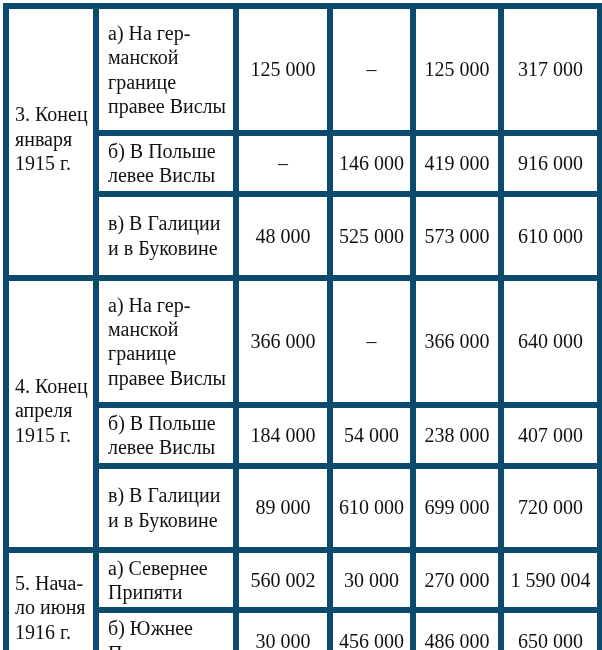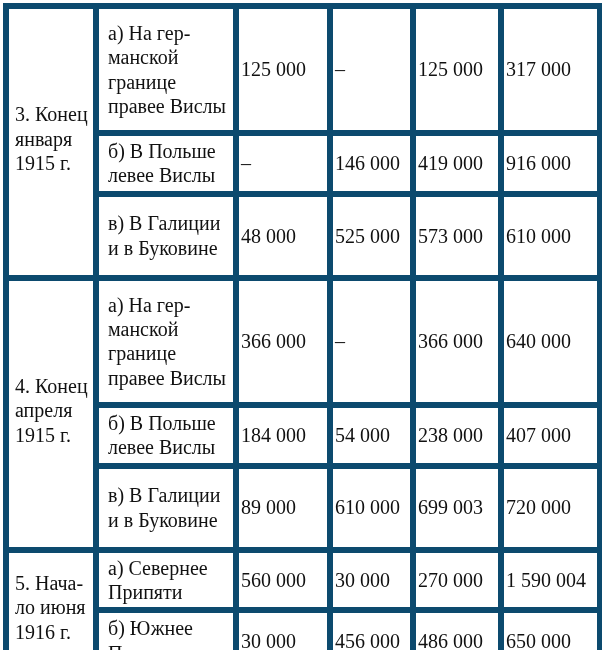--- a/index.html
+++ b/index.html
@@ -34,21 +34,21 @@
   td.period-cell {
     padding: 2px 4px 8px 6px;
     text-align: left;
   }
   td.region-cell {
     padding: 3px 6px 3px 9px;
     text-align: left;
   }
   td.value-cell {
     padding: 2px 2px;
-    text-align: left;
+    text-align: center;
     white-space: nowrap;
   }
   tr.r-tall  { height: 127px; }
   tr.r-mid   { height: 84px; }
   tr.r-short { height: 57px; }
 </style>
 </head>
 <body>
 
 <div class="page">
@@ -97,28 +97,28 @@
         <td class="region-cell">б) В Польше левее Вислы</td>
         <td class="value-cell">184 000</td>
         <td class="value-cell">54 000</td>
         <td class="value-cell">238 000</td>
         <td class="value-cell">407 000</td>
       </tr>
       <tr class="r-mid">
         <td class="region-cell">в) В Гали­ции и в Бу­ковине</td>
         <td class="value-cell">89 000</td>
         <td class="value-cell">610 000</td>
-        <td class="value-cell">699 003</td>
+        <td class="value-cell">699 000</td>
         <td class="value-cell">720 000</td>
       </tr>
 
       <tr class="r-short">
         <td class="period-cell" rowspan="2">5. Нача­ло июня 1916 г.</td>
         <td class="region-cell">а) Севернее Припяти</td>
-        <td class="value-cell">560 000</td>
+        <td class="value-cell">560 002</td>
         <td class="value-cell">30 000</td>
         <td class="value-cell">270 000</td>
         <td class="value-cell">1 590 004</td>
       </tr>
       <tr class="r-short">
         <td class="region-cell">б) Южнее Припяти</td>
         <td class="value-cell">30 000</td>
         <td class="value-cell">456 000</td>
         <td class="value-cell">486 000</td>
         <td class="value-cell">650 000</td>

